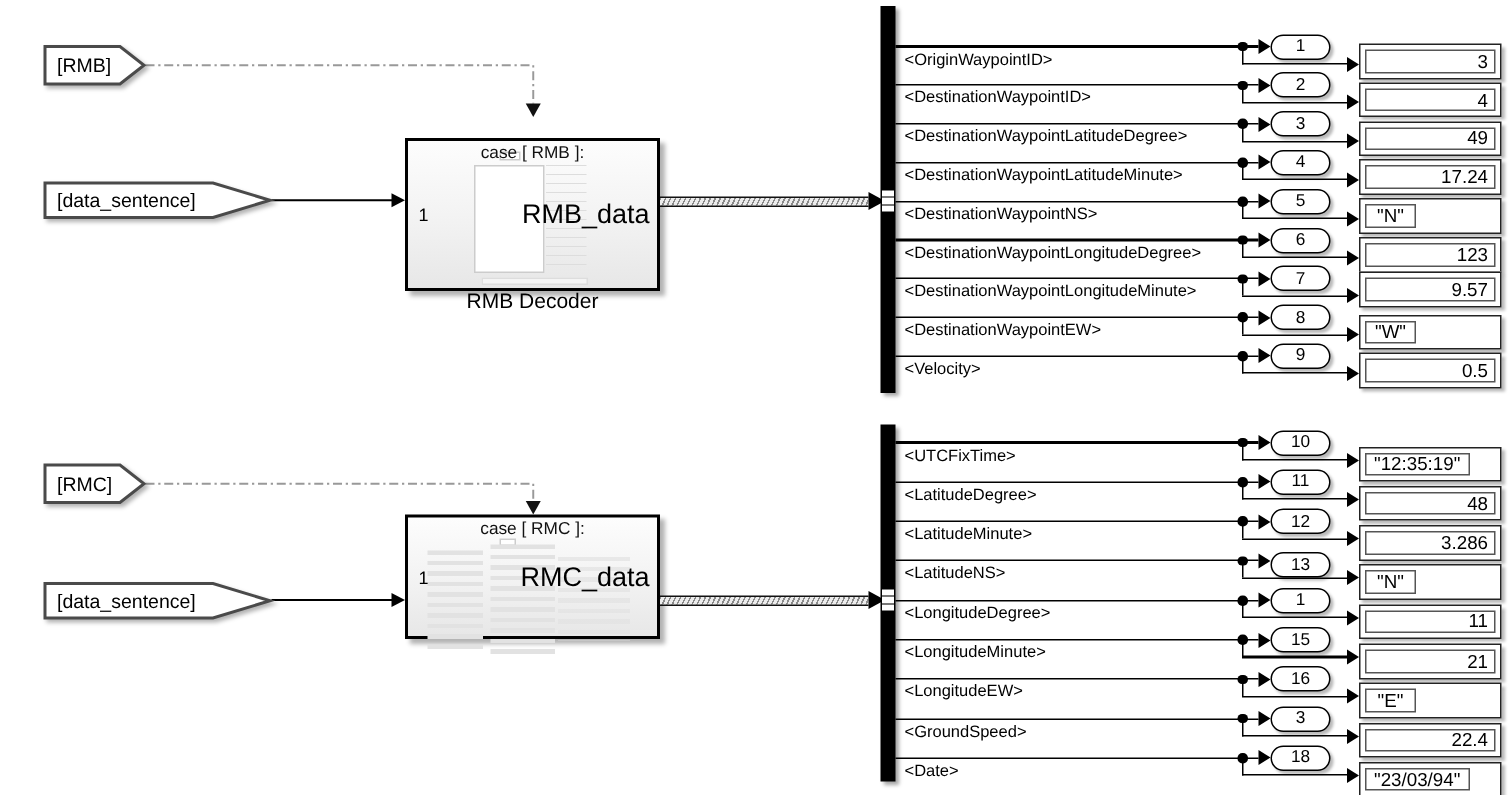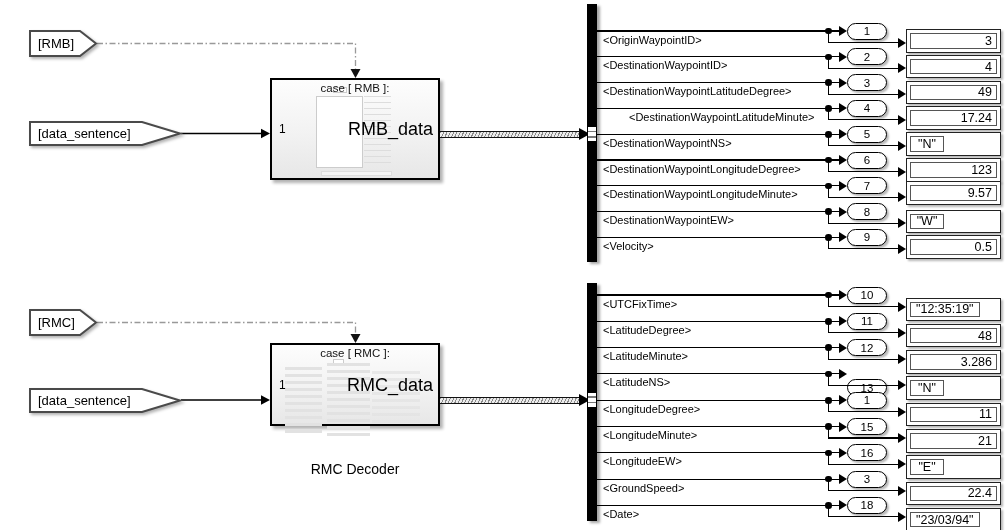--- a/index.html
+++ b/index.html
@@ -10,21 +10,21 @@
   .gotowire{stroke:#999;stroke-width:1.3;fill:none;stroke-dasharray:6 2.5 1.5 2.5}
   .sigwire{stroke:#000;stroke-width:1.3}
 
   .tag-svg{position:absolute;overflow:visible}
   .tag-svg polygon{fill:#fff;stroke:#4a4a4a;stroke-width:2;filter:drop-shadow(2px 2px 1.5px rgba(0,0,0,.3))}
   .tag-svg text{font-family:"Liberation Sans",sans-serif;font-size:13px;fill:#000}
 
   .decoder{position:absolute;left:270px;width:170px;border:2.5px solid #000;
            background:linear-gradient(180deg,#fdfdfd 0%,#f2f2f2 55%,#e7e7e7 100%);
            box-shadow:3px 3px 3px rgba(0,0,0,.3)}
-  #dec0{top:78px;height:102px}
+  #dec0{top:92px;height:102px}
   #dec1{top:343px;height:83px}
   .case-label{position:absolute;top:2px;left:0;right:0;text-align:center;font-size:11.5px;color:#111}
   .port-in{position:absolute;left:7px;top:50%;transform:translateY(-50%);font-size:12px}
   .port-out{position:absolute;right:5px;top:50%;transform:translateY(-50%);font-size:18px}
   .caption{position:absolute;left:270px;width:170px;text-align:center;font-size:14px}
   #cap0{top:192px}
   #cap1{top:461px}
 
   .internal{position:absolute;pointer-events:none}
   .i-rect{border:1px solid #ccc;background:#fff}
@@ -91,20 +91,21 @@
 
   <div class="decoder" id="dec0">
     <div class="internal i-rect" style="left:44px;top:16px;width:47px;height:72px"></div>
     <div class="internal i-rect" style="left:61px;top:7px;width:14px;height:6px"></div>
     <div class="internal i-ruled" style="left:92px;top:16px;width:27px;height:72px"></div>
     <div class="internal i-bar" style="left:49px;top:91px;width:71px;height:5px"></div>
     <div class="case-label">case [ RMB ]:</div>
     <div class="port-in">1</div>
     <div class="port-out">RMB_data</div>
   </div>
+  <div class="caption" id="cap0">RMB Decoder</div>
 
   <div class="busband" id="band0"></div>
   <div class="busarrow" id="ba0"></div>
   <div class="busbar" id="bar0"></div>
   <div class="busport" id="bp0"></div>
   <div id="rows-0">
       <div class="wire h" style="left:597px;top:30.4px;width:231.6px"></div>
       <div class="sig-label" style="left:603px;top:33.5px">&lt;OriginWaypointID&gt;</div>
       <div class="dot" style="left:825.3px;top:27.8px"></div>
       <div class="wire h" style="left:828px;top:30.4px;width:11px"></div>
@@ -140,21 +141,21 @@
       <div class="outport" style="left:847px;top:74.1px">
         <span>3</span>
       </div>
       <div class="wire v" style="left:828px;top:82.6px;height:11.5px"></div>
       <div class="wire h" style="left:828px;top:93.5px;width:70px"></div>
       <div class="arr" style="left:897.5px;top:89.1px"></div>
       <div class="display" style="left:906px;top:80.6px">
         <div class="disp-num">49</div>
       </div>
       <div class="wire h" style="left:597px;top:107.80000000000001px;width:231.6px"></div>
-      <div class="sig-label" style="left:629px;top:110.9px">&lt;DestinationWaypointLatitudeMinute&gt;</div>
+      <div class="sig-label" style="left:603px;top:110.9px">&lt;DestinationWaypointLatitudeMinute&gt;</div>
       <div class="dot" style="left:825.3px;top:105.2px"></div>
       <div class="wire h" style="left:828px;top:107.80000000000001px;width:11px"></div>
       <div class="arr" style="left:838.5px;top:103.4px"></div>
       <div class="outport" style="left:847px;top:99.9px">
         <span>4</span>
       </div>
       <div class="wire v" style="left:828px;top:108.4px;height:11.5px"></div>
       <div class="wire h" style="left:828px;top:119.30000000000001px;width:70px"></div>
       <div class="arr" style="left:897.5px;top:114.9px"></div>
       <div class="display" style="left:906px;top:106.4px">
@@ -244,21 +245,20 @@
 
   <div class="decoder" id="dec1">
     <div class="internal i-rect" style="left:61px;top:14px;width:11px;height:5px"></div>
     <div class="internal i-cluster" style="left:13px;top:22px;width:37px;height:68px"></div>
     <div class="internal i-cluster" style="left:55px;top:18px;width:43px;height:74px"></div>
     <div class="internal i-cluster" style="left:100px;top:26px;width:48px;height:56px;opacity:.7"></div>
     <div class="case-label">case [ RMC ]:</div>
     <div class="port-in">1</div>
     <div class="port-out">RMC_data</div>
   </div>
-  <div class="caption" id="cap1">RMC Decoder</div>
 
   <div class="busband" id="band1"></div>
   <div class="busarrow" id="ba1"></div>
   <div class="busbar" id="bar1"></div>
   <div class="busport" id="bp1"></div>
   <div id="rows-1">
       <div class="wire h" style="left:597px;top:294.4px;width:231.6px"></div>
       <div class="sig-label" style="left:603px;top:297.5px">&lt;UTCFixTime&gt;</div>
       <div class="dot" style="left:825.3px;top:291.8px"></div>
       <div class="wire h" style="left:828px;top:294.4px;width:11px"></div>
@@ -298,21 +298,21 @@
       <div class="wire h" style="left:828px;top:358.5px;width:70px"></div>
       <div class="arr" style="left:897.5px;top:354.1px"></div>
       <div class="display" style="left:906px;top:350.1px">
         <div class="disp-num">3.286</div>
       </div>
       <div class="wire h" style="left:597px;top:373.29999999999995px;width:231.6px"></div>
       <div class="sig-label" style="left:603px;top:376.4px">&lt;LatitudeNS&gt;</div>
       <div class="dot" style="left:825.3px;top:370.7px"></div>
       <div class="wire h" style="left:828px;top:373.29999999999995px;width:11px"></div>
       <div class="arr" style="left:838.5px;top:368.9px"></div>
-      <div class="outport" style="left:847px;top:379px">
+      <div class="outport" style="left:847px;top:368px">
         <span>13</span>
       </div>
       <div class="wire v" style="left:828px;top:373.9px;height:11.5px"></div>
       <div class="wire h" style="left:828px;top:384.79999999999995px;width:70px"></div>
       <div class="arr" style="left:897.5px;top:380.4px"></div>
       <div class="display" style="left:906px;top:376.4px">
         <div class="disp-str">"N"</div>
       </div>
       <div class="wire h" style="left:597px;top:399.59999999999997px;width:231.6px"></div>
       <div class="sig-label" style="left:603px;top:402.7px">&lt;LongitudeDegree&gt;</div>

